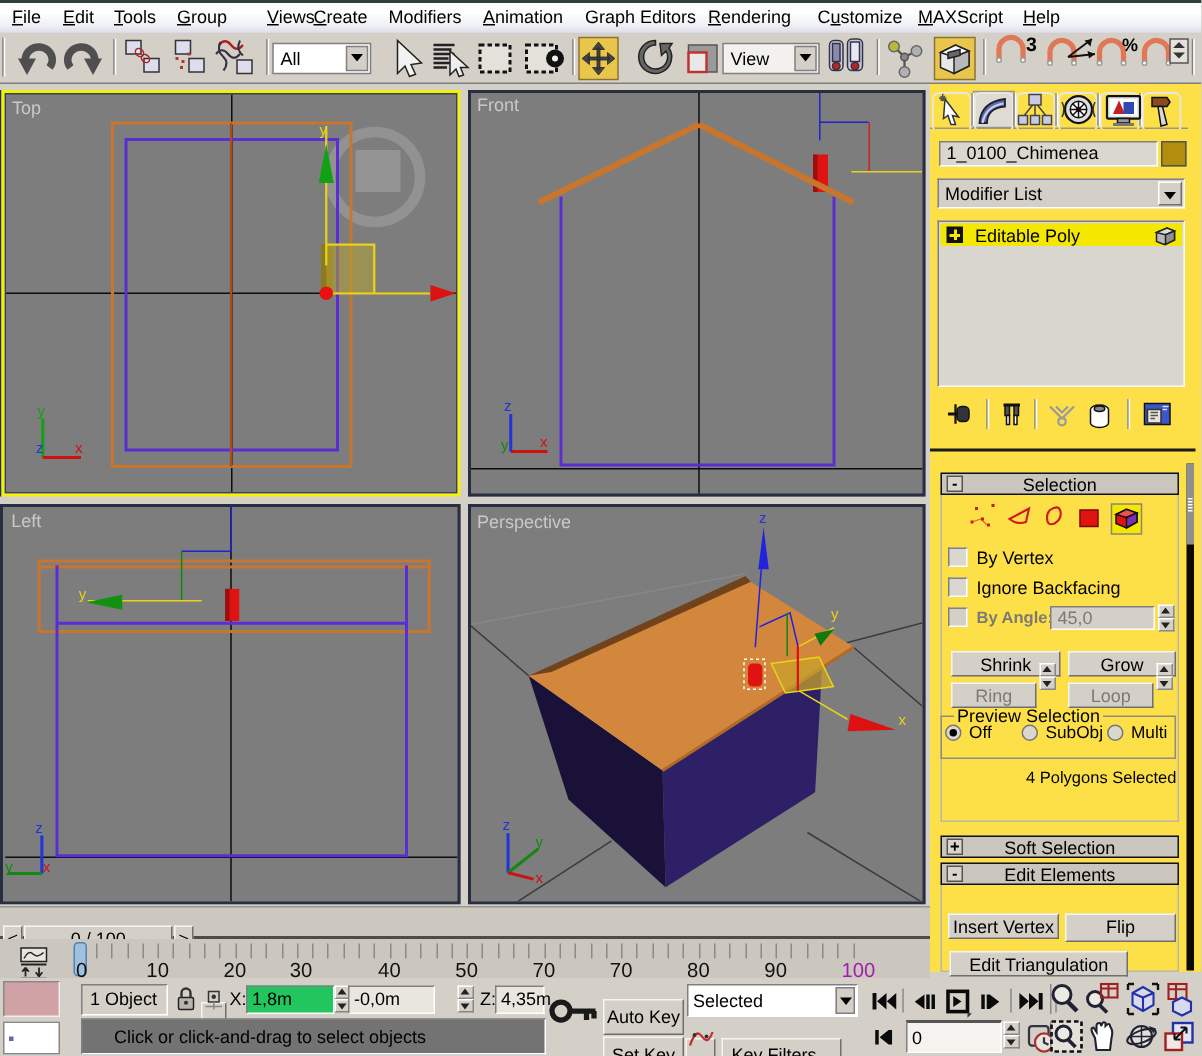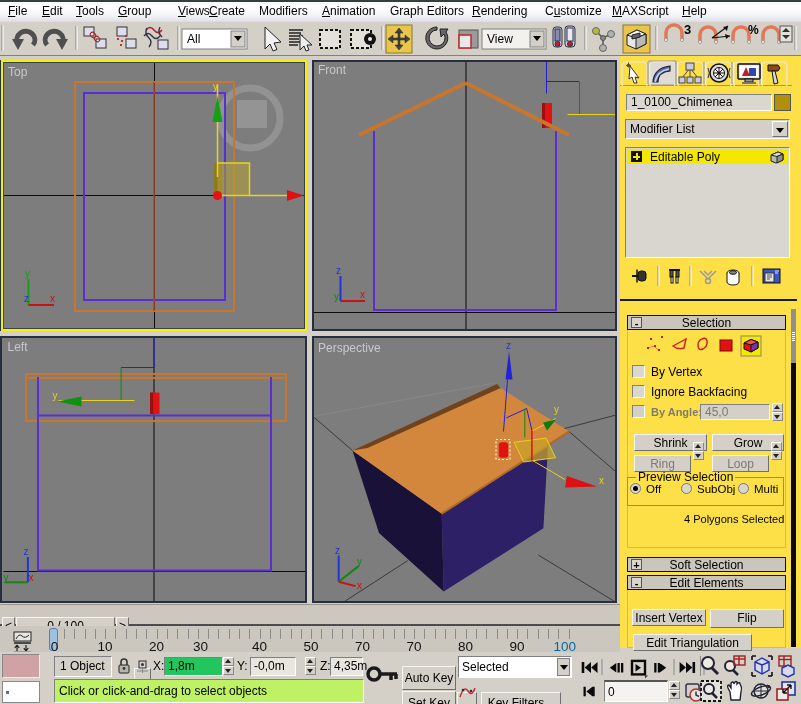--- a/index.html
+++ b/index.html
@@ -622,21 +622,21 @@
       <i style="position:absolute;left:568.6px;top:3px;width:1px;height:10px;background:#8a8a8a;"></i>
       <i style="position:absolute;left:90.1px;top:13px;width:30px;text-align:center;font-size:13.5px;color:#111;font-style:normal;">10</i>
       <i style="position:absolute;left:141.6px;top:13px;width:30px;text-align:center;font-size:13.5px;color:#111;font-style:normal;">20</i>
       <i style="position:absolute;left:193.1px;top:13px;width:30px;font-size:13.5px;color:#111;font-style:normal;">30</i>
       <i style="position:absolute;left:244.6px;top:13px;width:30px;text-align:center;font-size:13.5px;color:#111;font-style:normal;">40</i>
       <i style="position:absolute;left:296.1px;top:13px;width:30px;text-align:center;font-size:13.5px;color:#111;font-style:normal;">50</i>
       <i style="position:absolute;left:347.6px;top:13px;width:30px;text-align:center;font-size:13.5px;color:#111;font-style:normal;">70</i>
       <i style="position:absolute;left:399.1px;top:13px;width:30px;text-align:center;font-size:13.5px;color:#111;font-style:normal;">70</i>
       <i style="position:absolute;left:450.6px;top:13px;width:30px;text-align:center;font-size:13.5px;color:#111;font-style:normal;">80</i>
       <i style="position:absolute;left:502.1px;top:13px;width:30px;text-align:center;font-size:13.5px;color:#111;font-style:normal;">90</i>
-      <i style="position:absolute;left:553.6px;top:13px;width:30px;text-align:left;font-size:13.5px;color:#0369a1;font-style:normal;">100</i>
+      <i style="position:absolute;left:553.6px;top:13px;width:30px;text-align:right;font-size:13.5px;color:#a21caf;font-style:normal;">100</i>
     </div>
   <div class="abs" style="left:49px;top:2px;width:9px;height:23px;border-radius:3px;background:#9ec1e0;border:1px solid #5580b0;"></div>
   <div class="abs" style="left:48px;top:13px;width:13px;text-align:center;font-size:13.5px;color:#111;">0</div>
 </div>
 
 <div id="statusbar">
   <div class="abs" style="left:2px;top:2px;width:38px;height:24px;background:#d0a2a6;border:1px solid #888;border-bottom-color:#eee;border-right-color:#eee;"></div>
   <div class="abs" style="left:2px;top:29px;width:38px;height:22px;background:#fff;border:1px solid #888;">
       <div style="position:absolute;left:3px;top:9px;width:3px;height:3px;background:#66a;"></div>
     </div>
@@ -654,34 +654,34 @@
       <circle cx="6.5" cy="6.5" r="1.5" fill="#333"></circle>
     <path d="M1,13 l11,0 M6.5,10 l0,5" stroke="#888"></path>
   </svg>
   <span class="abs" style="left:153px;top:7px;">X:</span>
   <div class="abs field" style="left:164px;top:5px;width:59px;height:19px;line-height:17px;background:#22c55e;">1,8m</div>
   <div class="spin" style="left:223px;top:5px;">
       <b></b>
       <u></u>
     </div>
   <span class="abs" style="left:237px;top:7px;">Y:</span>
-  <div class="abs field" style="left:250px;top:5px;width:46px;height:19px;line-height:17px;">-0,0m</div>
+  <div class="abs field" style="left:232px;top:5px;width:58px;height:19px;line-height:17px;">-0,0m</div>
   <div class="spin" style="left:305px;top:5px;">
       <b></b>
       <u></u>
     </div>
   <span class="abs" style="left:320px;top:7px;">Z:</span>
   <div class="abs field" style="left:330px;top:5px;width:33px;height:19px;line-height:17px;">4,35m</div>
 
   <svg class="abs" style="left:366px;top:12px" width="34" height="26" viewBox="0 0 34 26">
     <circle cx="8" cy="10" r="6" fill="none" stroke="#1a1a1a" stroke-width="3.5"></circle>
     <path d="M13,10 L31,10 M25,10 L25,16 M30,10 L30,15" stroke="#1a1a1a" stroke-width="3.5" fill="none"></path>
   </svg>
 
-  <div class="abs sunken" style="left:54px;top:27px;width:310px;height:24px;background:#bef264;line-height:22px;padding-left:4px;">Click or click-and-drag to select objects</div>
+  <div class="abs sunken" style="left:54px;top:27px;width:310px;height:24px;background:#737373;line-height:22px;padding-left:21px;">Click or click-and-drag to select objects</div>
 
   <div class="abs btn" style="left:402px;top:2px;width:54px;height:24px;line-height:22px;">Auto Key</div>
   <div class="abs btn" style="left:402px;top:27px;width:54px;height:24px;line-height:22px;">Set Key</div>
 
   <div class="abs field" style="left:458px;top:4px;width:114px;height:22px;line-height:20px;background:#fff;">Selected</div>
   <div class="abs" style="left:557px;top:6px;width:13px;height:18px;background:#d4d0c8;border:1px solid #808080;">
       <div style="position:absolute;left:2px;top:6px;width:0;height:0;border-left:4px solid transparent;border-right:4px solid transparent;border-top:5px solid #000;"></div>
     </div>
 
   <div class="abs btn" style="left:457px;top:28px;width:20px;height:23px;"></div>

